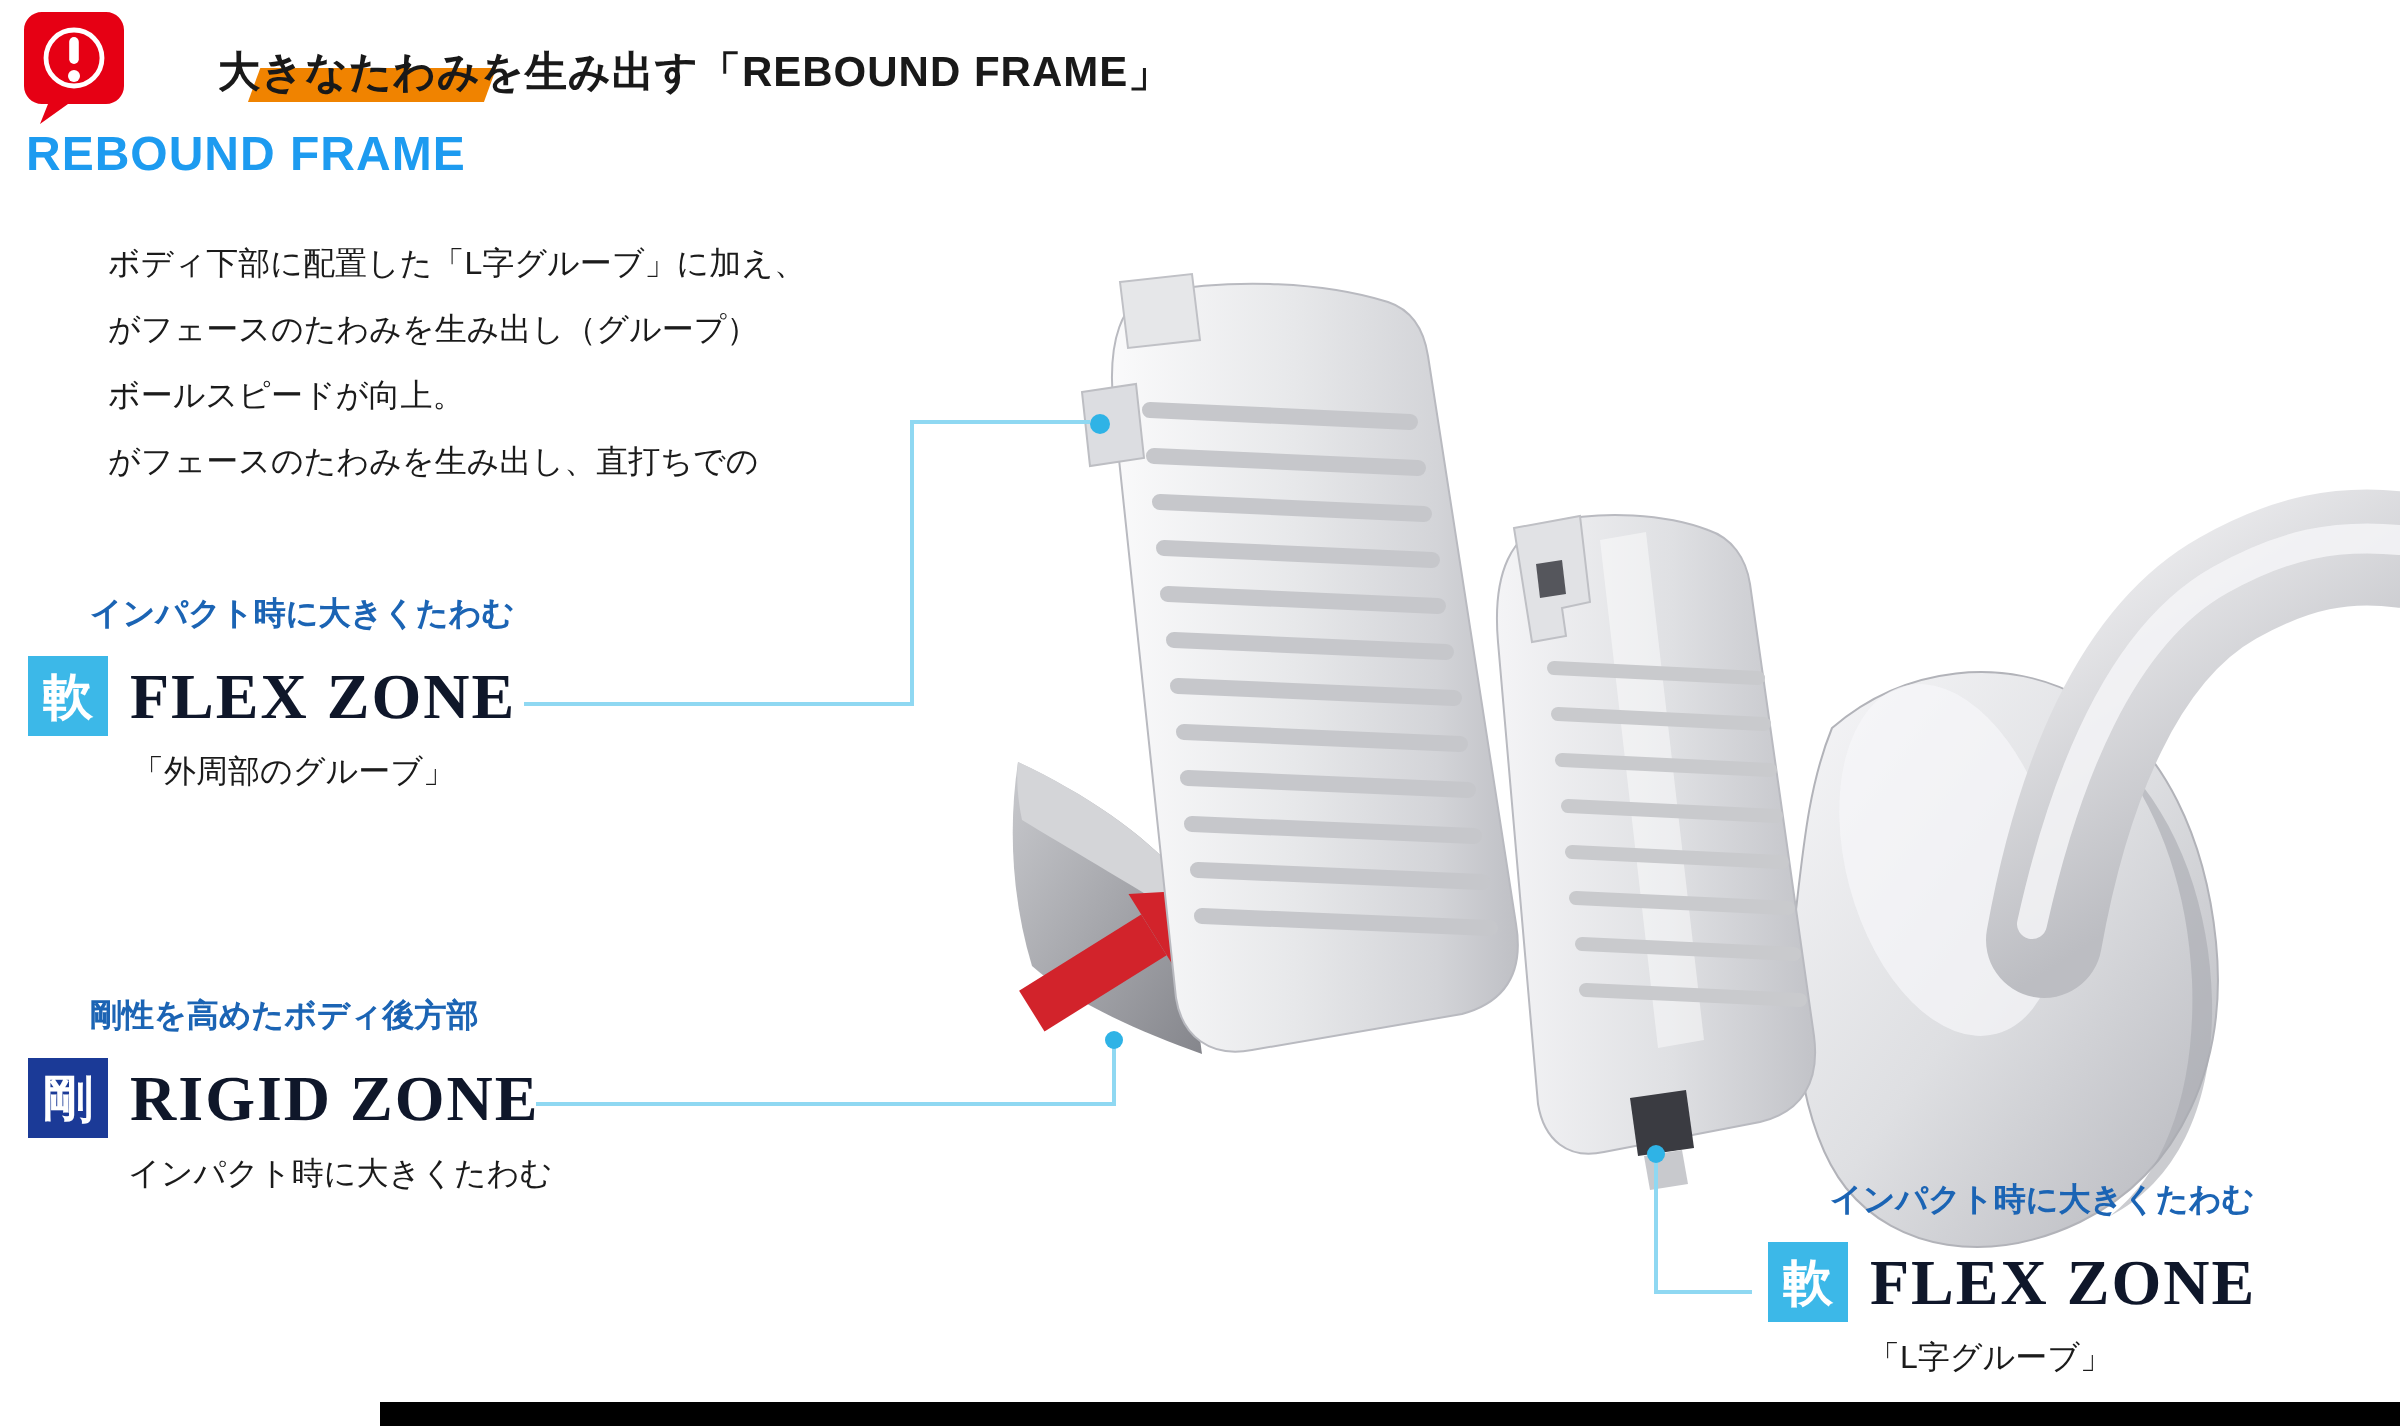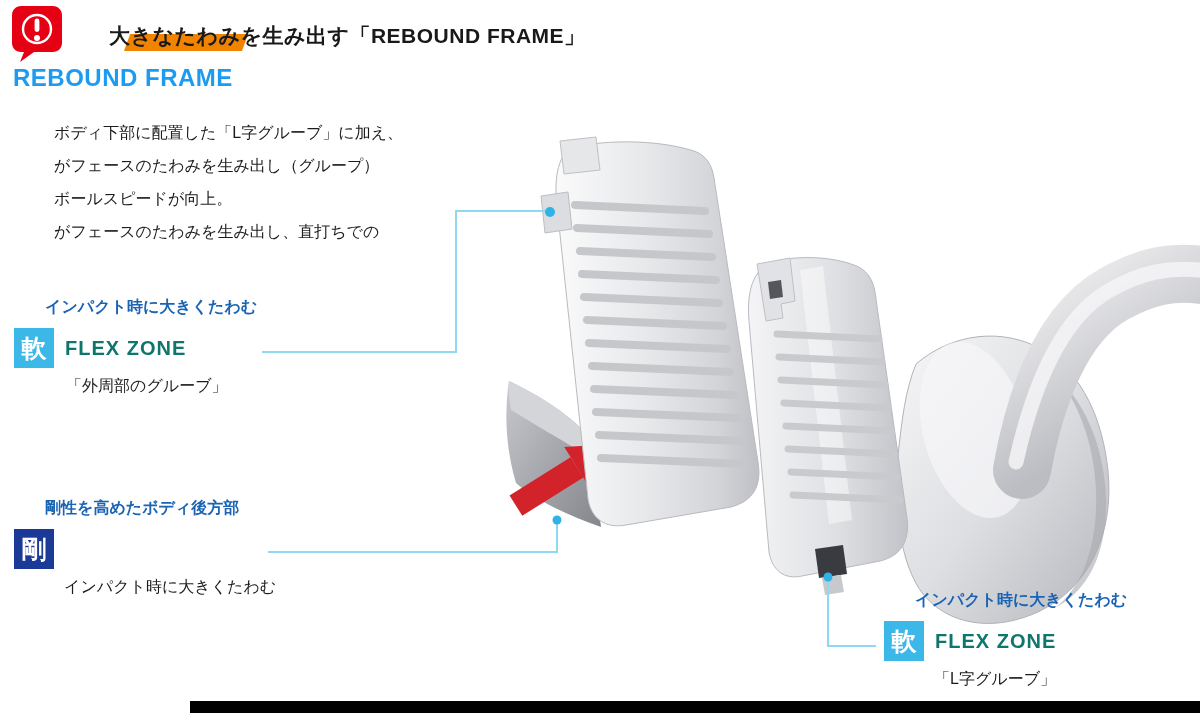--- a/index.html
+++ b/index.html
@@ -20,21 +20,21 @@
 
   .paragraph{position:absolute;left:14px;top:116px;z-index:2;font-size:16px;line-height:33px;
              color:#1b1b1b;white-space:nowrap;margin-left:40px;}
 
   .zone-lead{position:absolute;z-index:2;font-size:16px;font-weight:bold;color:#1b64b4;white-space:nowrap;margin-left:31px;}
   .zone-row{position:absolute;z-index:2;display:flex;align-items:center;gap:11px;}
   .zone-badge{width:40px;height:40px;display:flex;align-items:center;justify-content:center;
               color:#fff;font-size:25px;font-weight:bold;flex:none;}
   .badge-flex{background:#3cb8e8;}
   .badge-rigid{background:#1b3a97;}
-  .zone-title{font-size:20px;font-weight:bold;color:#0f766e;letter-spacing:1px;white-space:nowrap;}
+  .zone-title{font-size:32px;font-weight:bold;color:#0f172a;letter-spacing:1px;white-space:nowrap;font-family:Liberation Serif, serif;}
   .zone-caption{position:absolute;z-index:2;font-size:16px;color:#1b1b1b;white-space:nowrap;}
 
   .pos-flex1-lead{left:14px;top:297px;}
   .pos-flex1-row{left:14px;top:328px;}
   .pos-flex1-cap{left:66px;top:376px;}
   .pos-rigid-lead{left:14px;top:498px;}
   .pos-rigid-row{left:14px;top:529px;}
   .pos-rigid-cap{left:64px;top:577px;}
   .pos-flex2-lead{left:884px;top:590px;}
   .pos-flex2-row{left:884px;top:621px;}
@@ -170,20 +170,21 @@
   <div class="zone-lead pos-flex1-lead">インパクト時に大きくたわむ</div>
   <div class="zone-row pos-flex1-row">
     <span class="zone-badge badge-flex">軟</span>
     <span class="zone-title">FLEX ZONE</span>
   </div>
   <div class="zone-caption pos-flex1-cap">「外周部のグルーブ」</div>
 
   <div class="zone-lead pos-rigid-lead">剛性を高めたボディ後方部</div>
   <div class="zone-row pos-rigid-row">
     <span class="zone-badge badge-rigid">剛</span>
+    <span class="zone-title">RIGID ZONE</span>
   </div>
   <div class="zone-caption pos-rigid-cap">インパクト時に大きくたわむ</div>
 
   <div class="zone-lead pos-flex2-lead">インパクト時に大きくたわむ</div>
   <div class="zone-row pos-flex2-row">
     <span class="zone-badge badge-flex">軟</span>
     <span class="zone-title">FLEX ZONE</span>
   </div>
   <div class="zone-caption pos-flex2-cap">「L字グルーブ」</div>
 

